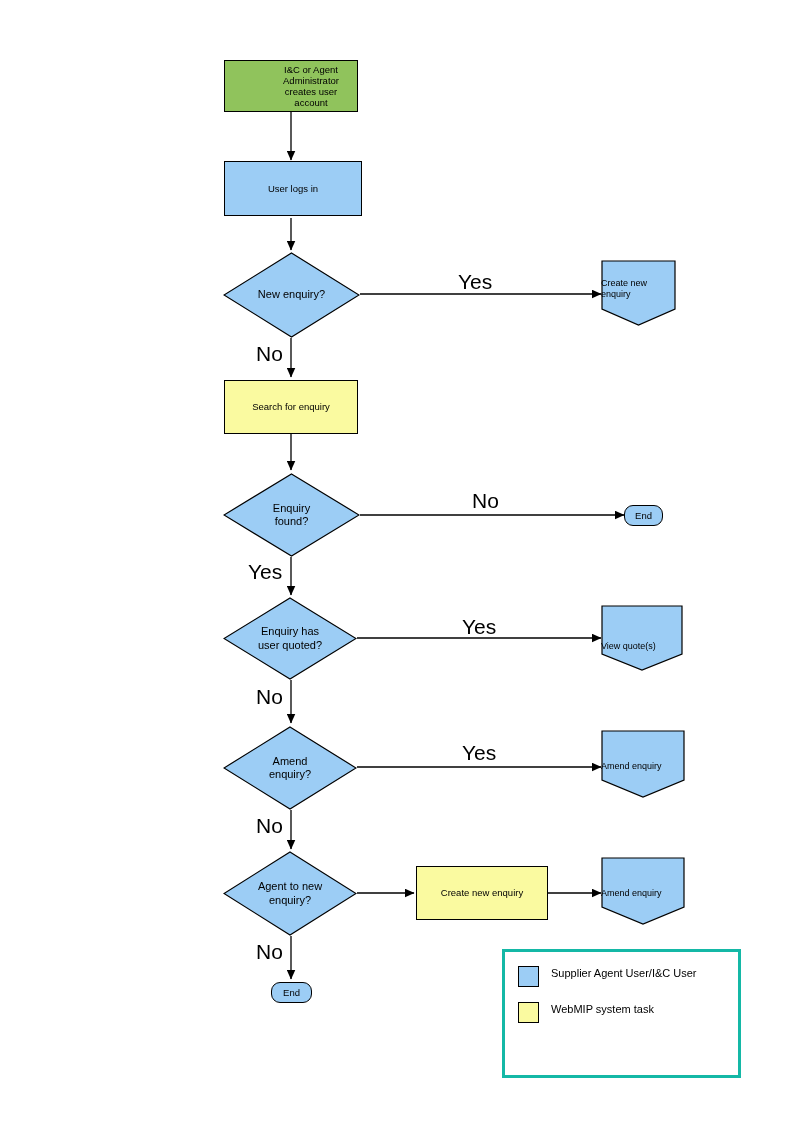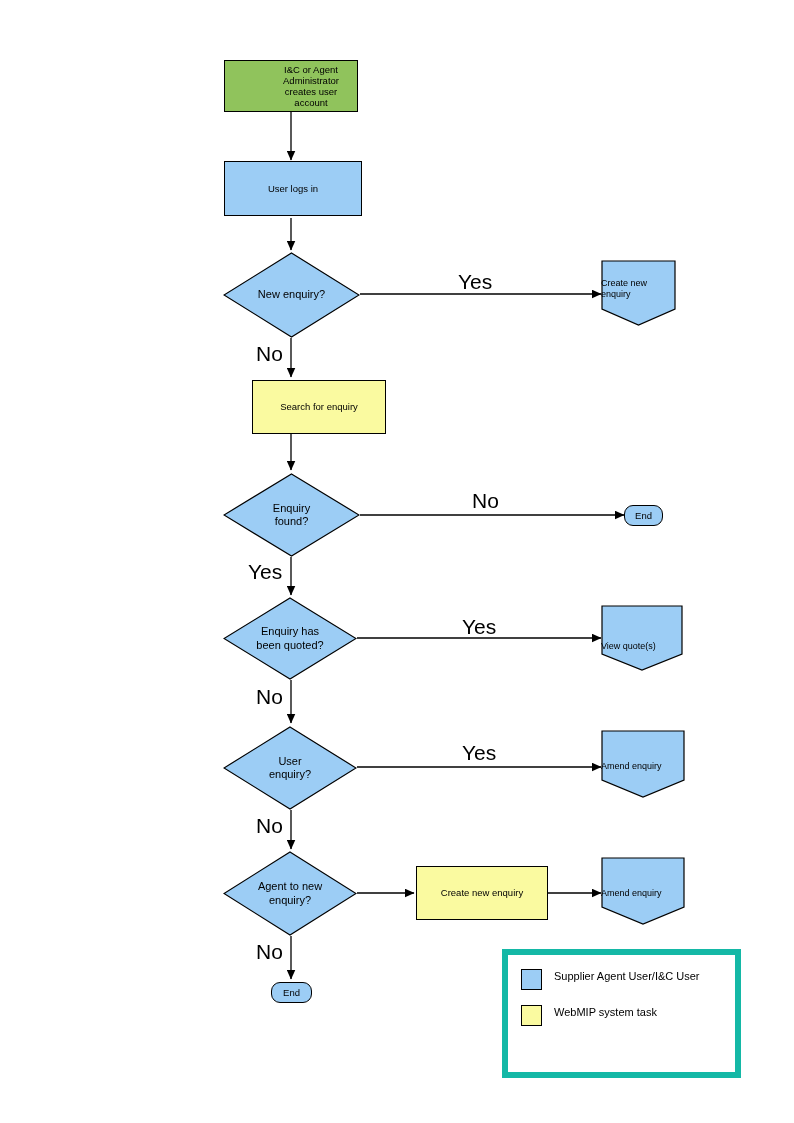--- a/index.html
+++ b/index.html
@@ -88,21 +88,21 @@
   .edge-label {
     position: absolute;
     font-size: 21px;
     color: #000000;
     line-height: 1;
     white-space: nowrap;
   }
   .legend-box {
     position: absolute;
     box-sizing: border-box;
-    border: 6px solid #14b8a6;
+    border: 3px solid #14b8a6;
     background: #ffffff;
   }
   .legend-row {
     position: absolute;
     display: flex;
     align-items: flex-start;
   }
   .legend-swatch {
     width: 21px;
     height: 21px;
@@ -177,56 +177,56 @@
 </div>
 
 <div class="penta-wrap" style="left:601px; top:260px; width:75px; height:66px;">
   <svg width="75" height="66" viewBox="0 0 75 66" xmlns="http://www.w3.org/2000/svg">
     <polygon points="1,1 74,1 74,49 37.5,65 1,49" fill="#9CCDF5" stroke="#000000" stroke-width="1.2"></polygon>
   </svg>
   <div class="penta-label" style="top:18px; white-space:pre-line;">Create new
 enquiry</div>
 </div>
 
-<div class="node rect proc-text" style="left:224px; top:380px; width:134px; height:54px; background:#FAFAA0;margin-left:28px;">
+<div class="node rect proc-text" style="left:224px; top:380px; width:134px; height:54px; background:#FAFAA0;">
   <span style="white-space:pre-line;">Search for enquiry</span>
 </div>
 
 <div class="diamond-wrap" style="left:223px; top:473px; width:137px; height:84px;">
   <svg width="137" height="84" viewBox="0 0 137 84" xmlns="http://www.w3.org/2000/svg">
     <polygon points="68.5,1 136,42 68.5,83 1,42" fill="#9CCDF5" stroke="#000000" stroke-width="1.2"></polygon>
   </svg>
   <div class="diamond-label" style="white-space:pre-line;">Enquiry
 found?</div>
 </div>
 
 <div class="term" style="left:624px; top:505px; width:39px; height:21px; background:#9CCDF5;">
   <span>End</span>
 </div>
 
 <div class="diamond-wrap" style="left:223px; top:597px; width:134px; height:83px;">
   <svg width="134" height="83" viewBox="0 0 134 83" xmlns="http://www.w3.org/2000/svg">
     <polygon points="67,1 133,41.5 67,82 1,41.5" fill="#9CCDF5" stroke="#000000" stroke-width="1.2"></polygon>
   </svg>
   <div class="diamond-label" style="white-space:pre-line;">Enquiry has
-been quoted?</div>
+user quoted?</div>
 </div>
 
 <div class="penta-wrap" style="left:601px; top:605px; width:82px; height:66px;">
   <svg width="82" height="66" viewBox="0 0 82 66" xmlns="http://www.w3.org/2000/svg">
     <polygon points="1,1 81,1 81,49 41,65 1,49" fill="#9CCDF5" stroke="#000000" stroke-width="1.2"></polygon>
   </svg>
   <div class="penta-label" style="top:36px; white-space:pre-line;">View quote(s)</div>
 </div>
 
 <div class="diamond-wrap" style="left:223px; top:726px; width:134px; height:84px;">
   <svg width="134" height="84" viewBox="0 0 134 84" xmlns="http://www.w3.org/2000/svg">
     <polygon points="67,1 133,42 67,83 1,42" fill="#9CCDF5" stroke="#000000" stroke-width="1.2"></polygon>
   </svg>
-  <div class="diamond-label" style="white-space:pre-line;">User
+  <div class="diamond-label" style="white-space:pre-line;">Amend
 enquiry?</div>
 </div>
 
 <div class="penta-wrap" style="left:601px; top:730px; width:84px; height:68px;">
   <svg width="84" height="68" viewBox="0 0 84 68" xmlns="http://www.w3.org/2000/svg">
     <polygon points="1,1 83,1 83,50 42,67 1,50" fill="#9CCDF5" stroke="#000000" stroke-width="1.2"></polygon>
   </svg>
   <div class="penta-label" style="top:31px; white-space:pre-line;">Amend enquiry</div>
 </div>
 

